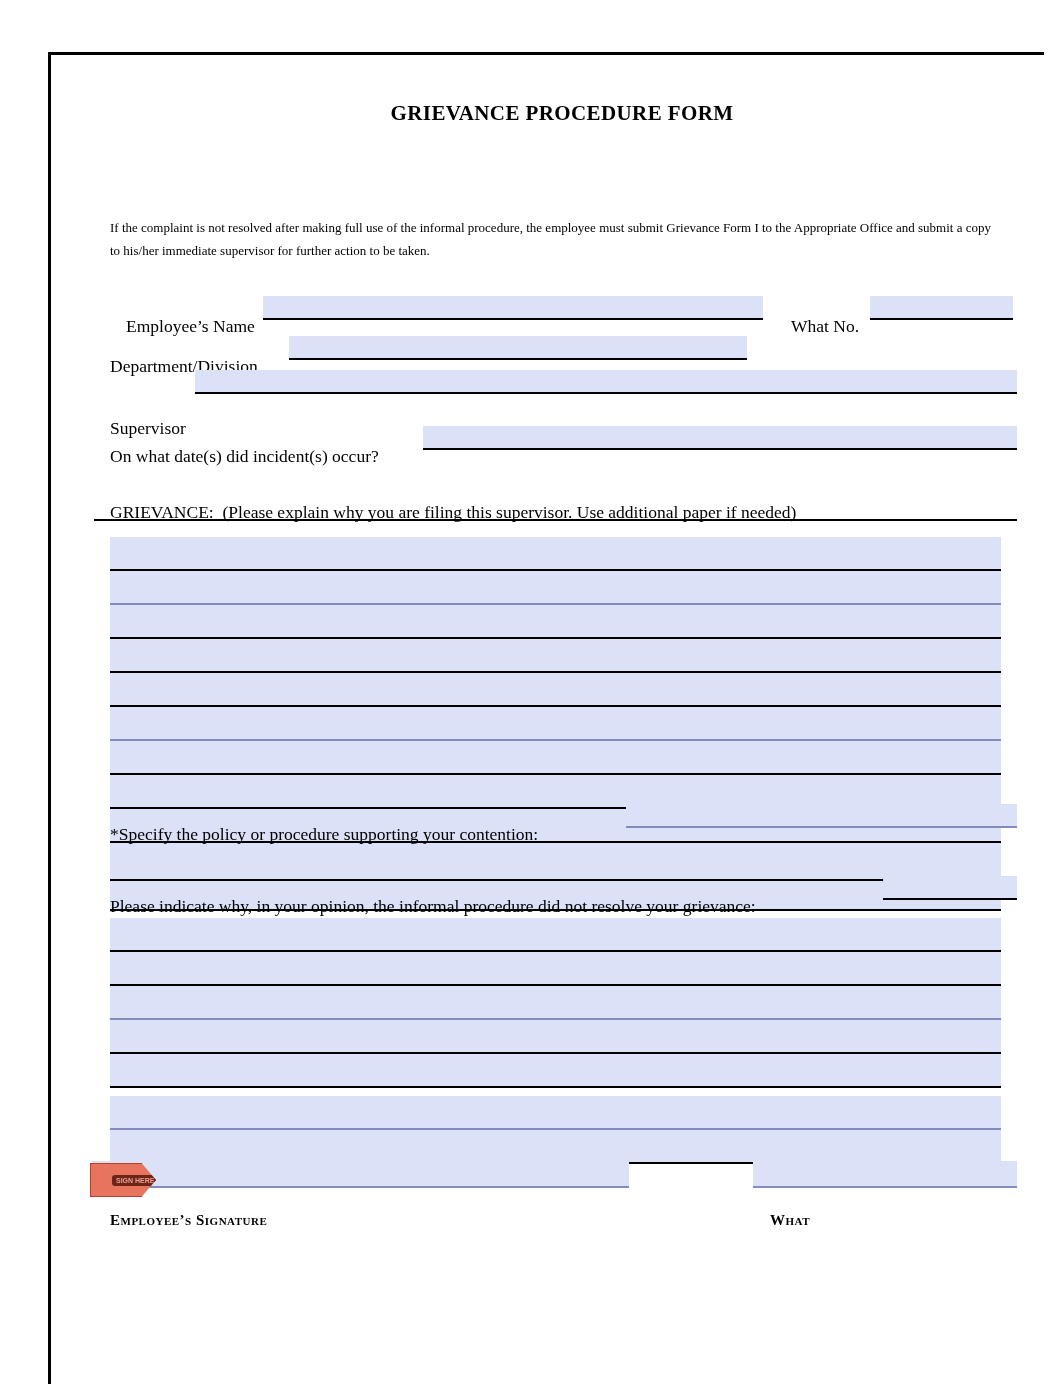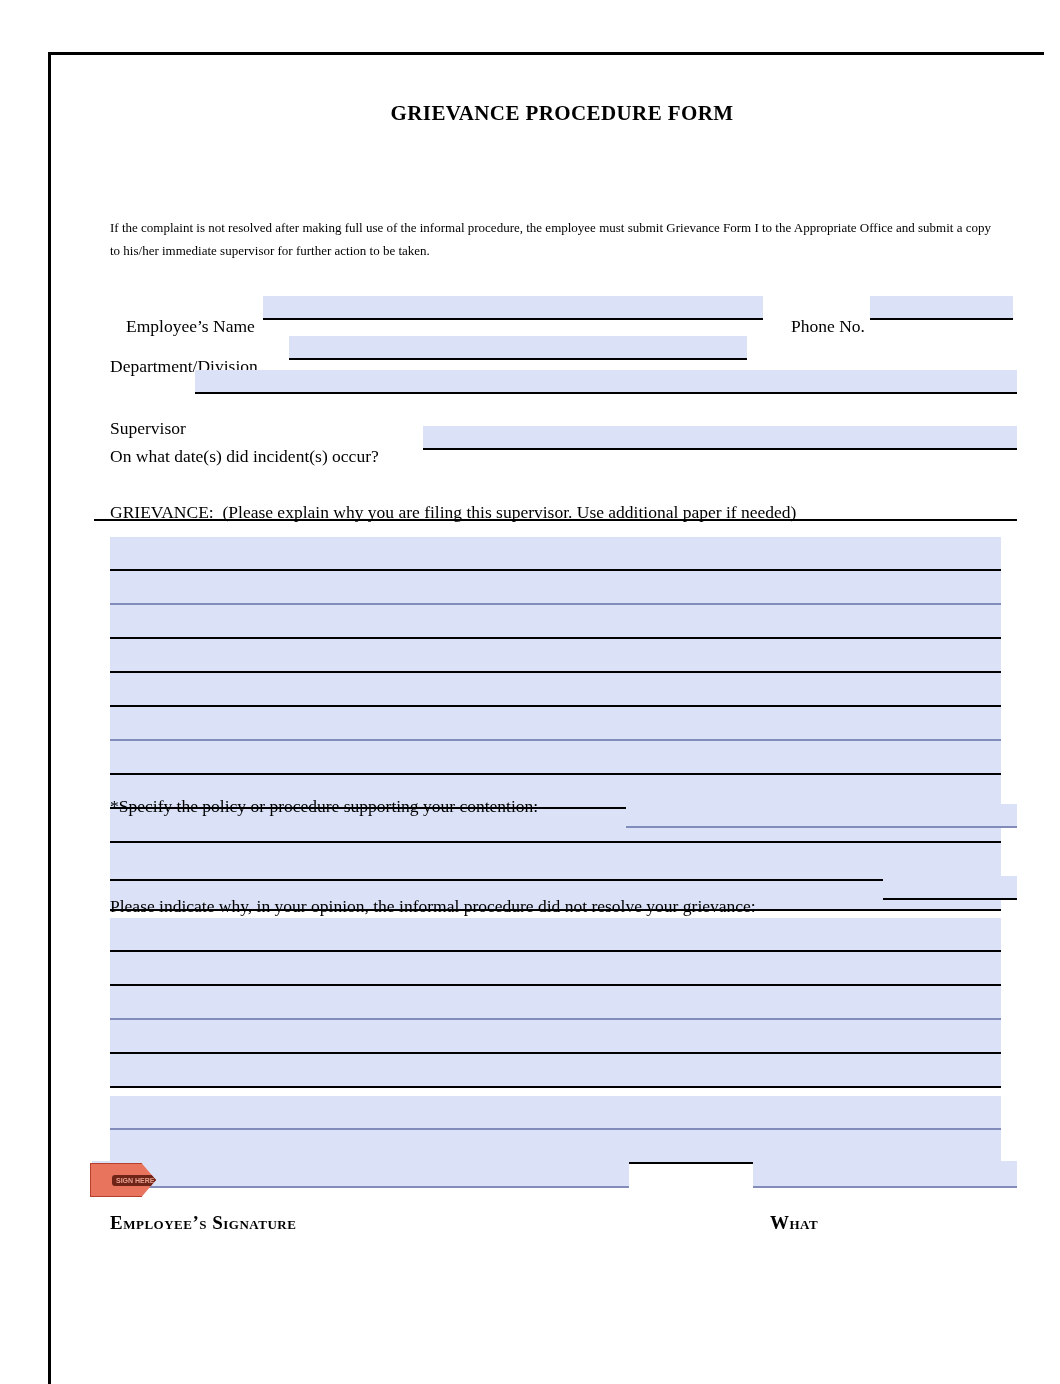--- a/index.html
+++ b/index.html
@@ -42,21 +42,21 @@
     border:none;border-bottom:2px solid var(--line-black);
     height:24px;font:inherit;font-size:17px;padding:0 4px;
     outline:none;
   }
   .field.gray-u{border-bottom-color:var(--line-gray);}
   .lines{width:923px;}
   .lines.topline{border-top:2px solid var(--line-black);}
   .line-row{height:23px;background:var(--field-bg);border-bottom:2px solid var(--line-black);}
   .line-row.gray{border-bottom-color:var(--line-gray);}
   .sig-label{
-    font-size:19px;font-weight:bold;font-variant:small-caps;letter-spacing:.5px;text-align:right;
+    font-size:15px;font-weight:bold;font-variant:small-caps;letter-spacing:.5px;text-align:right;
   }
   .sign-tag{
     position:absolute;left:58px;top:1131px;width:66px;height:23px;
     background:var(--tag-fill);
     border:1px solid var(--tag-border);
     clip-path:polygon(0 0,78% 0,100% 50%,78% 100%,0 100%);
     display:flex;align-items:center;
   }
   .sign-tag-badge{
     margin-left:5px;background:var(--tag-badge);
@@ -70,21 +70,21 @@
 
 <div class="page">
   <div class="frame"></div>
 
   <div class="title">GRIEVANCE PROCEDURE FORM</div>
 
   <div class="para">If the complaint is not resolved after making full use of the informal procedure, the employee must submit Grievance Form I to the Appropriate Office and submit a copy to his/her immediate supervisor for further action to be taken.</div>
 
   <div class="abs lbl" style="left:78px;top:268px;">Employee’s Name</div>
   <input class="field abs" style="left: 231px; top: 264px; width: 500px;" value="">
-  <div class="abs lbl" style="left:743px;top:268px;">Phone No.</div>
+  <div class="abs lbl" style="left:743px;top:268px;">What No.</div>
   <input class="field abs" style="left: 838px; top: 264px; width: 143px;" value="">
 
   <div class="abs lbl" style="left:62px;top:308px;">Department/Division</div>
   <input class="field abs" style="left: 257px; top: 304px; width: 458px;" value="">
 
   <div class="abs lbl" style="left:62px;top:342px;margin-top:28px;">Supervisor</div>
   <input class="field abs" style="left: 163px; top: 338px; width: 822px;" value="">
 
   <div class="abs lbl" style="left:62px;top:398px;">On what date(s) did incident(s) occur?</div>
   <input class="field abs" style="left: 391px; top: 394px; width: 594px;" value="">
@@ -97,21 +97,21 @@
       <div class="line-row"></div>
       <div class="line-row"></div>
       <div class="line-row gray"></div>
       <div class="line-row"></div>
       <div class="line-row"></div>
       <div class="line-row"></div>
       <div class="line-row"></div>
       <div class="line-row"></div>
     </div>
 
-  <div class="abs lbl" style="left:62px;top:748px;">*Specify the policy or procedure supporting your contention:</div>
+  <div class="abs lbl" style="left:62px;top:776px;">*Specify the policy or procedure supporting your contention:</div>
   <input class="field gray-u abs" style="left: 594px; top: 772px; width: 391px;" value="">
   <div class="abs lines" style="left:62px;top:799px;">
       <div class="line-row"></div>
     </div>
 
   <div class="abs lbl" style="left:62px;top:848px;">Please indicate why, in your opinion, the informal procedure did not resolve your grievance:</div>
   <input class="field abs" style="left: 851px; top: 844px; width: 134px;" value="">
   <div class="abs lines" style="left:62px;top:870px;">
       <div class="line-row"></div>
       <div class="line-row"></div>

